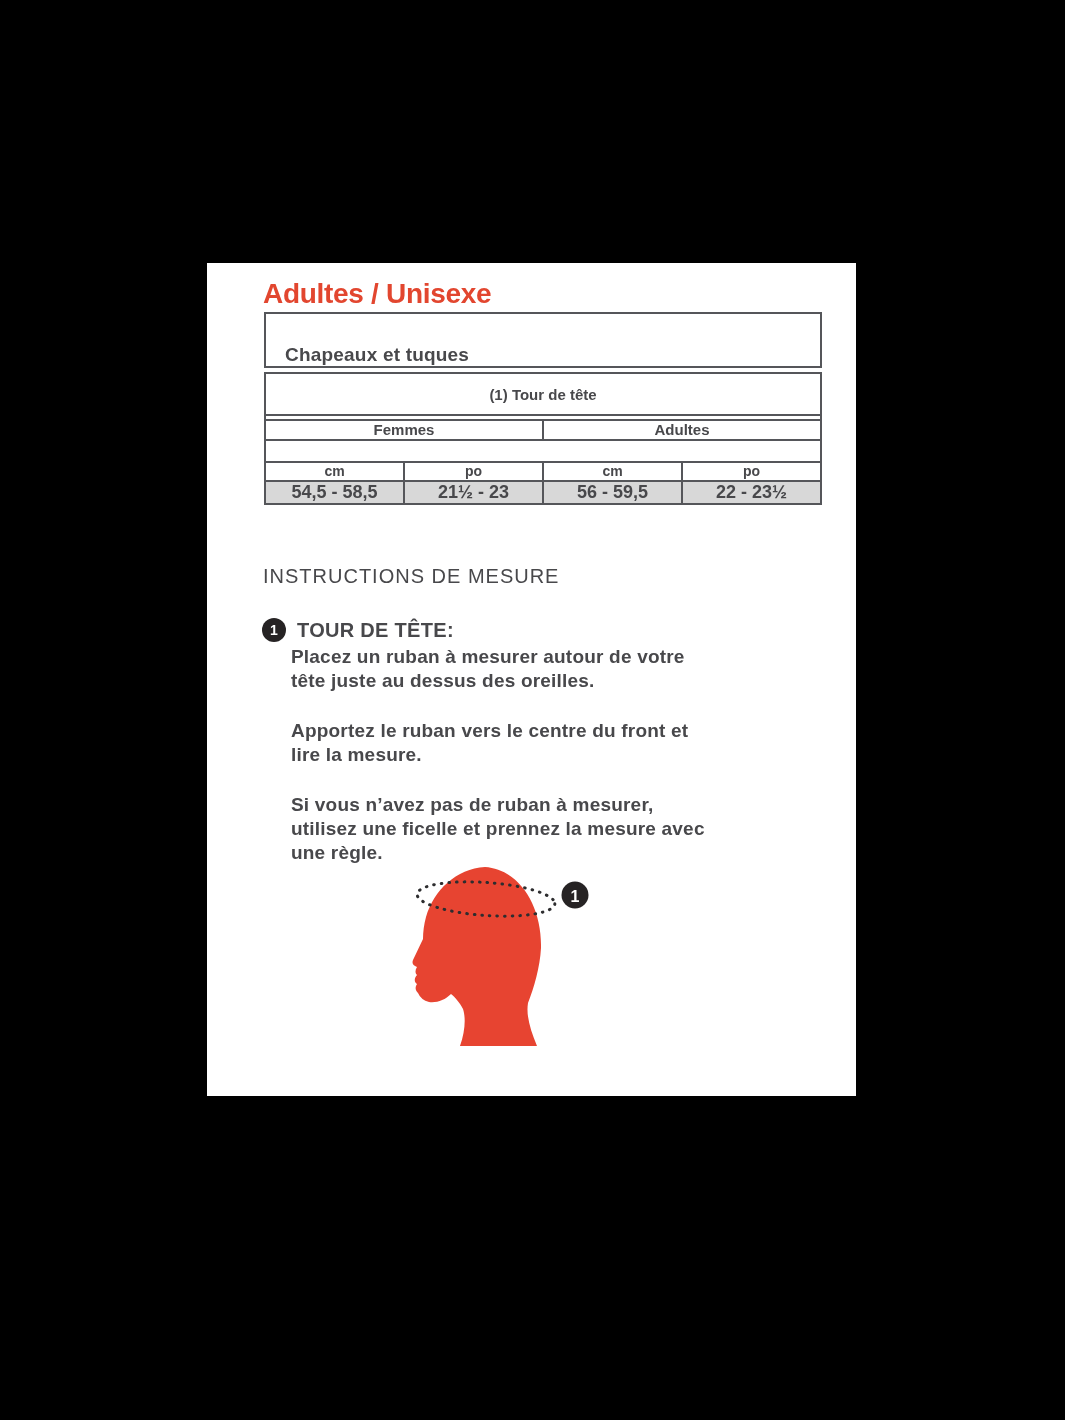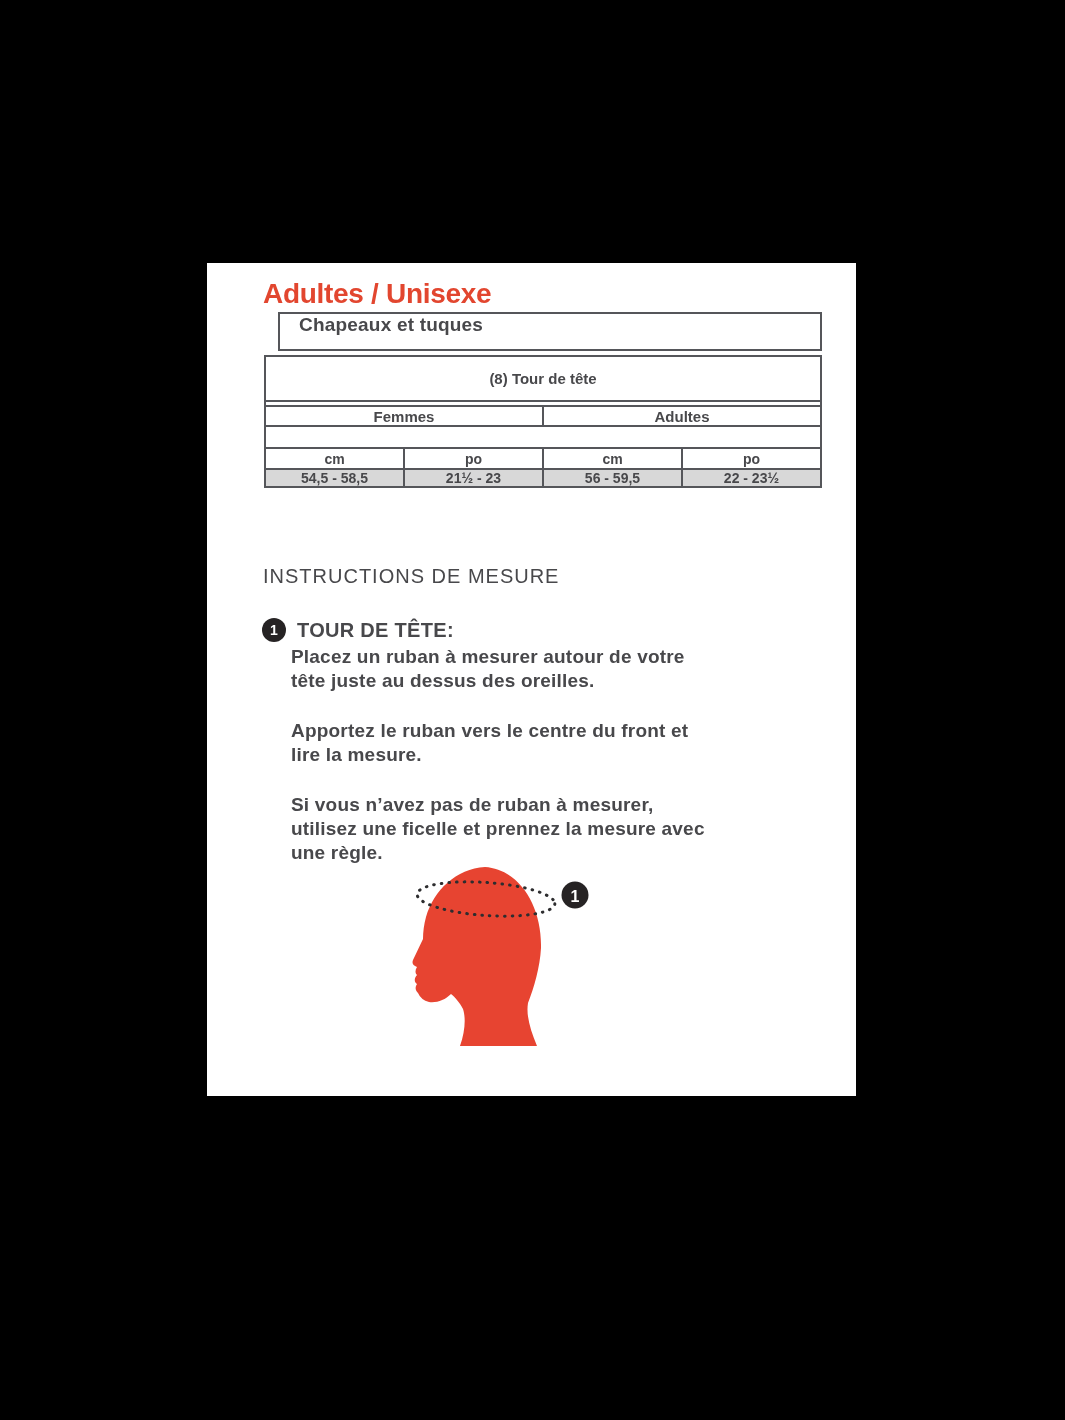--- a/index.html
+++ b/index.html
@@ -25,22 +25,22 @@
     font-size:28px; font-weight:bold; color:var(--accent);
     letter-spacing:-0.3px;
   }
   
   .size-table{
     position:absolute; left:57px; top:49px; width:558px;
     font-weight:bold; color:var(--text);
   }
   .tbl-box{ border:2px solid var(--line); background:var(--page); }
   .tbl-title-box{
-    height:39px; display:flex; align-items:flex-start;
-    padding-left:19px; font-size:19px; letter-spacing:0.2px;margin-left:14px;
+    height:56px; display:flex; align-items:flex-end;
+    padding-left:19px; font-size:19px; letter-spacing:0.2px;
   }
   .tbl-main{ margin-top:4px; height:133px; display:flex; }
   .col-size{
     width:164px; border-right:2px solid var(--line);
     display:flex; flex-direction:column;
   }
   .size-head{
     flex:1; display:flex; align-items:center; justify-content:center;
     font-size:15px;
   }
@@ -61,21 +61,21 @@
   }
   .band-groups{
     margin-top:3px; height:24px; font-size:15px;
     border-top:2px solid var(--line); border-bottom:2px solid var(--line);
   }
   .band-units{
     margin-top:20px; height:24px; font-size:14px;
     border-top:2px solid var(--line); border-bottom:2px solid var(--line);
   }
   .band-data{
-    flex:1; background:var(--row-bg); font-size:14px;
+    flex:1; background:var(--row-bg); font-size:18px;
   }
   
   .instructions-heading{
     position:absolute; left:56px; top:302px;
     font-size:20px; font-weight:normal; letter-spacing:1px;
   }
   .step-row{
     position:absolute; left:55px; top:355px;
     display:flex; align-items:center; gap:11px;
   }
@@ -104,21 +104,21 @@
 
   <h1 class="page-title">Adultes / Unisexe</h1>
 
   <div class="size-table">
     <div class="tbl-box tbl-title-box">
       <span>Chapeaux et tuques</span>
     </div>
     <div class="tbl-box tbl-main">
       <div class="col-measure">
         <div class="band band-span">
-          <span>(8) Tour de tête</span>
+          <span>(1) Tour de tête</span>
         </div>
         <div class="band band-groups">
           <div class="cell">Femmes</div>
           <div class="cell">Adultes</div>
         </div>
         <div class="band band-units">
           <div class="cell">cm</div>
           <div class="cell">po</div>
           <div class="cell">cm</div>
           <div class="cell">po</div>

